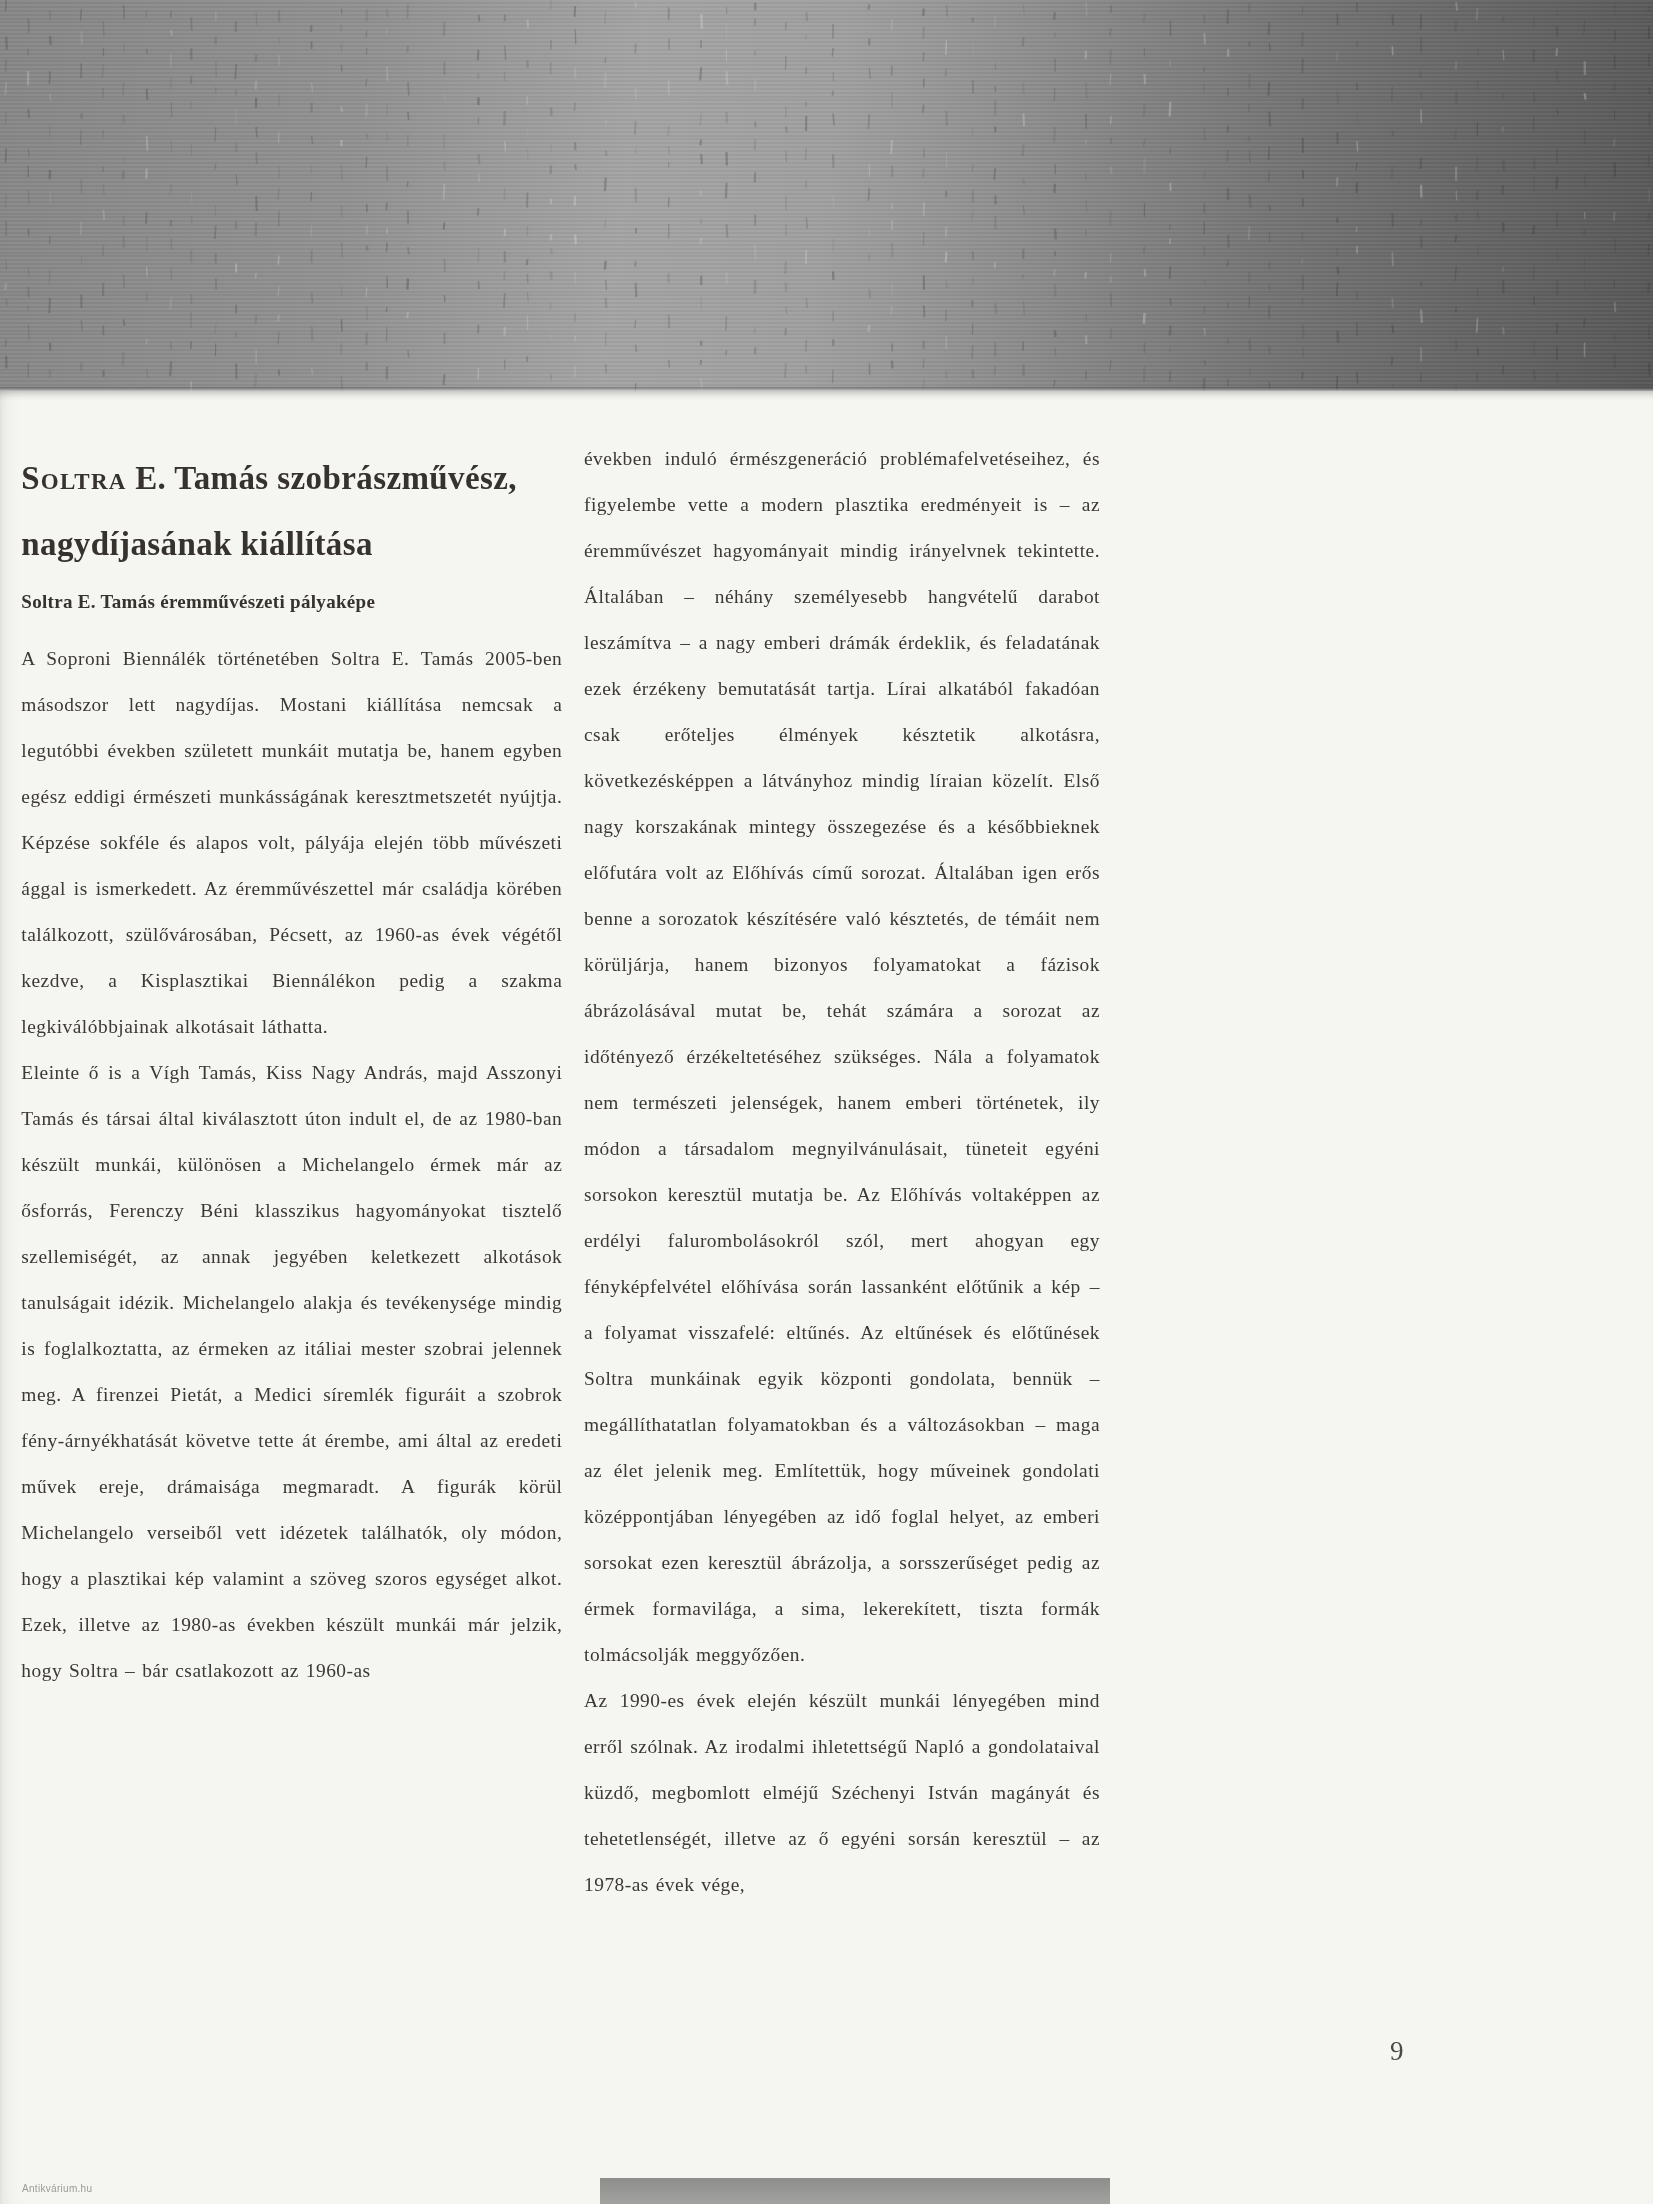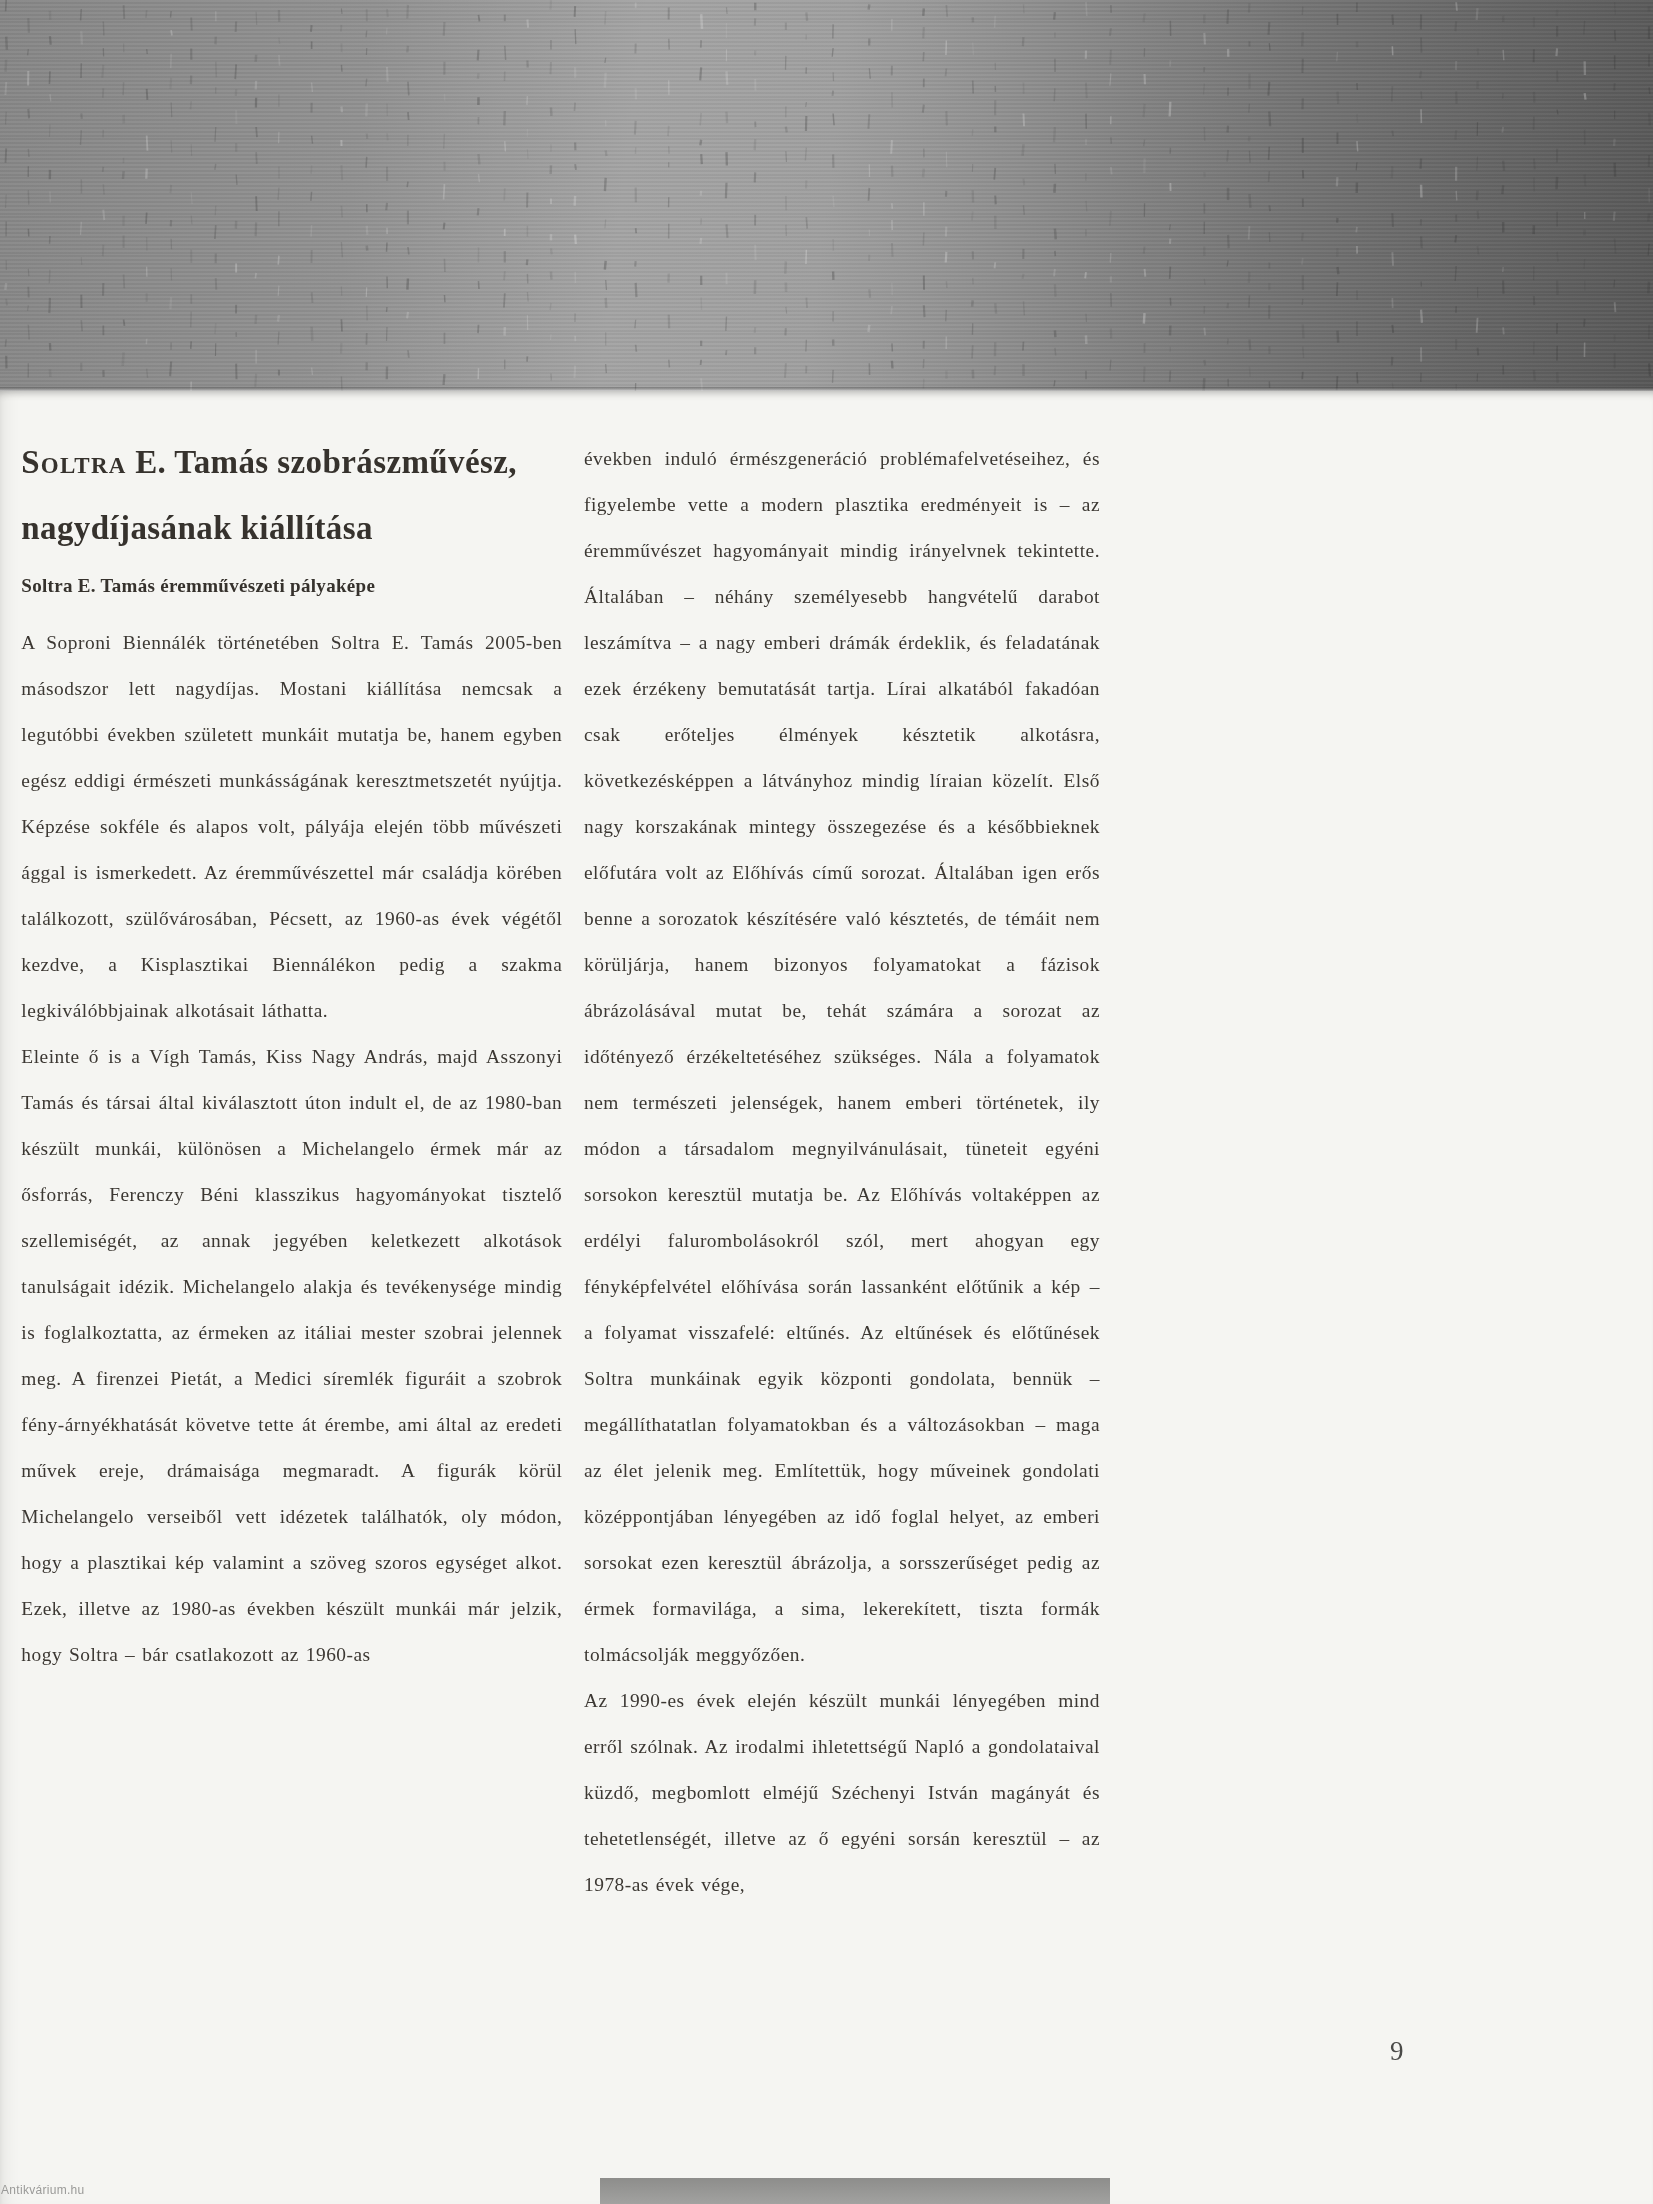--- a/index.html
+++ b/index.html
@@ -44,21 +44,21 @@
   }
 
   .col-left {
     position: absolute; left: 21.3px; top: 0; width: 541px;
   }
   .col-right {
     position: absolute; left: 584px; top: 45px; width: 516px;
   }
 
   .title {
-    margin: 0; padding-top: 38px;
+    margin: 0; padding-top: 54px;
     font-size: 33px; font-weight: 700;
     line-height: 66px; color: #36322d;
     letter-spacing: 0.4px;
   }
   .t-line { display: block; }
   .title-lead { font-variant: small-caps; letter-spacing: 1.2px; }
 
   .subtitle {
     margin: 13.6px 0 0 0;
     font-size: 19px; font-weight: 700;
@@ -75,22 +75,22 @@
   }
   .col-left .bodytext.first { margin-top: 23px; }
 
   .page-number {
     position: absolute; left: 1390px; top: 2036px;
     font-size: 27px; color: #4a4a48;
     font-family: "Liberation Serif", serif;
   }
 
   .watermark {
-    position: absolute; left: 1px; top: 2183px;
-    font-size: 12px; color: #9a9a98;
+    position: absolute; left: 22px; top: 2183px;
+    font-size: 10px; color: #9a9a98;
     font-family: "Liberation Sans", sans-serif;
     letter-spacing: 0.3px;
   }
 
   .photo-edge {
     position: absolute; left: 600px; top: 2178px;
     width: 510px; height: 26px;
     background: linear-gradient(180deg, #8d8d8b, #a2a2a0);
   }
 </style>

